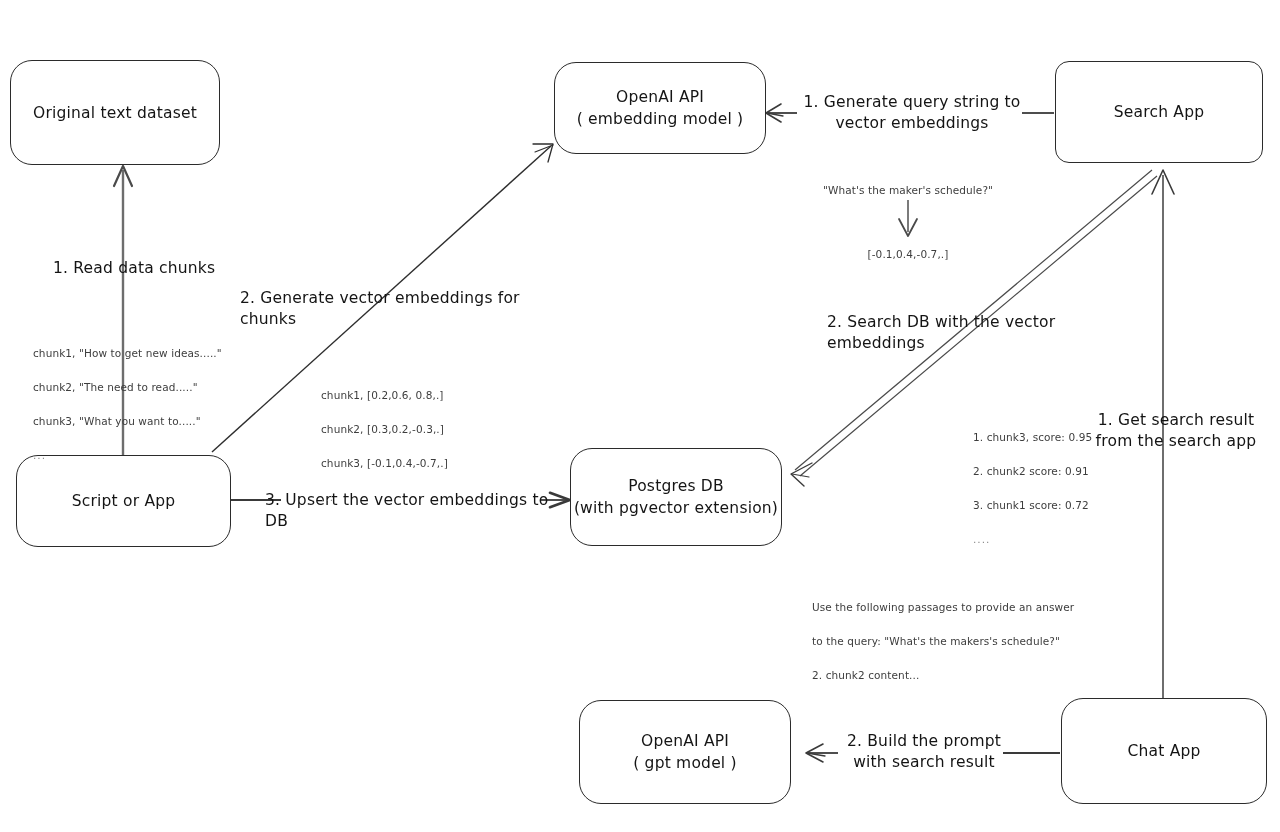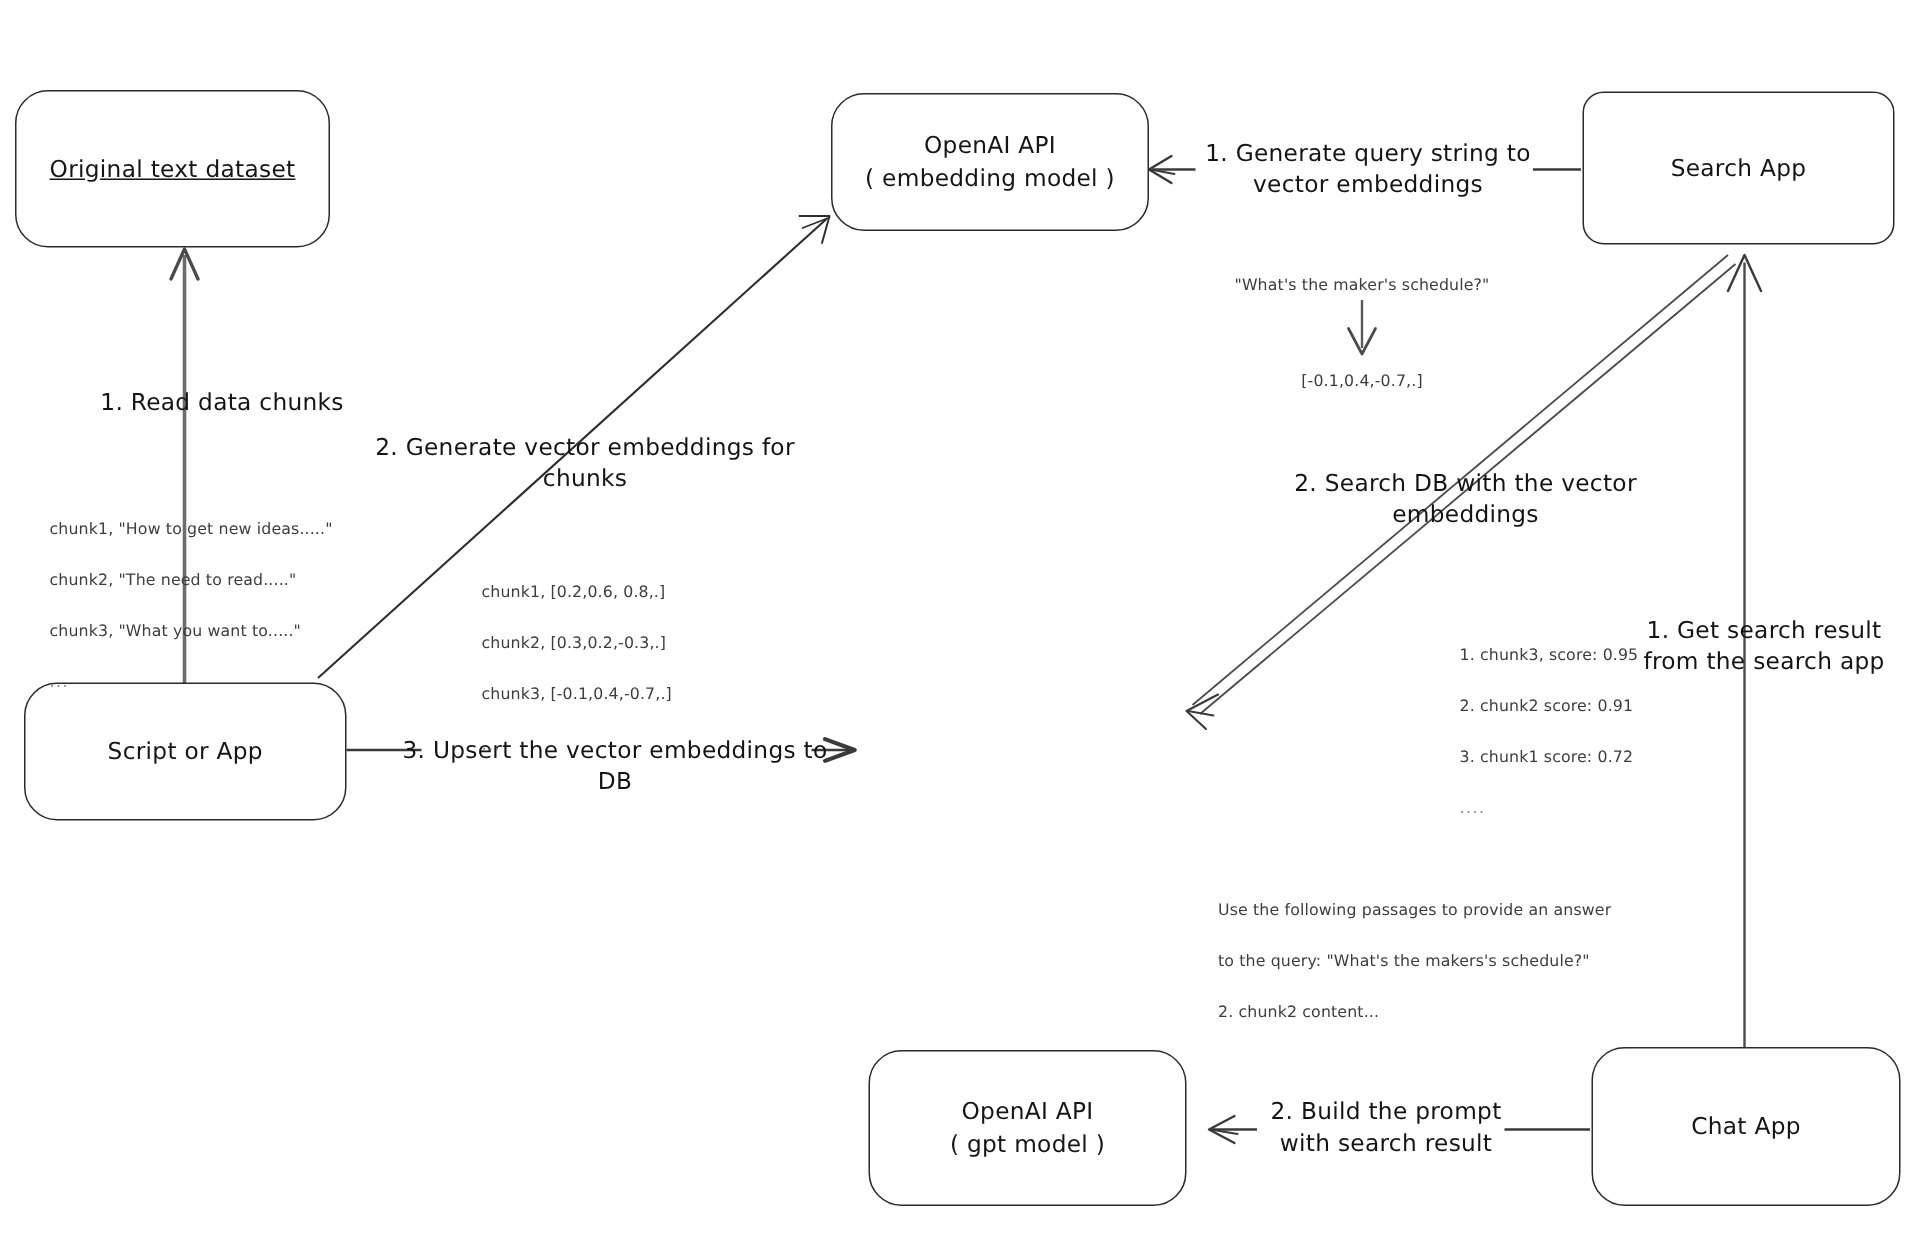--- a/index.html
+++ b/index.html
@@ -45,21 +45,21 @@
   .label {
     position: absolute;
     font-size: 15.5px;
     line-height: 1.38;
     color: #141414;
     text-align: center;
     letter-spacing: .2px;
     z-index: 4;
     background: transparent;
   }
-  .label.left { text-align: center; }
+  .label.left { text-align: left; }
   .note {
     position: absolute;
     font-size: 10.5px;
     line-height: 1.62;
     color: #3d3d3d;
     letter-spacing: .1px;
     white-space: pre-line;
     z-index: 4;
   }
   .note.center { text-align: center; }
@@ -121,33 +121,37 @@
     </g>
 
     <g>
       <line x1="1060" y1="753" x2="1003" y2="753" stroke="#3a3a3a" stroke-width="1.8"></line>
       <line x1="838" y1="753" x2="808" y2="753" stroke="#3a3a3a" stroke-width="1.8"></line>
       <path d="M823,744 L806,753 L823,762" fill="none" stroke="#3a3a3a" stroke-width="1.6" stroke-linecap="round" stroke-linejoin="round"></path>
       <path d="M825,756 L807,753" fill="none" stroke="#3a3a3a" stroke-width="1.3" stroke-linecap="round"></path>
     </g>
   </svg>
 
-  <div class="node" style="left:10px; top:60px; width:210px; height:105px;text-decoration:underline;">
+  <div class="node" style="left:10px; top:60px; width:210px; height:105px;">
     <span>Original text dataset</span>
   </div>
 
   <div class="node" style="left:16px; top:455px; width:215px; height:92px;">
     <span>Script or App</span>
   </div>
 
   <div class="node" style="left:554px; top:62px; width:212px; height:92px;">
     <span>OpenAI API</span>
     <span class="line2">( embedding model )</span>
   </div>
 
+  <div class="node" style="left:570px; top:448px; width:212px; height:98px;">
+    <span>Postgres DB</span>
+    <span class="line2">(with pgvector extension)</span>
+  </div>
 
   <div class="node" style="left:1055px; top:61px; width:208px; height:102px;border-radius:14px;">
     <span>Search App</span>
   </div>
 
   <div class="node" style="left:1061px; top:698px; width:206px; height:106px;">
     <span>Chat App</span>
   </div>
 
   <div class="node" style="left:579px; top:700px; width:212px; height:104px;">

